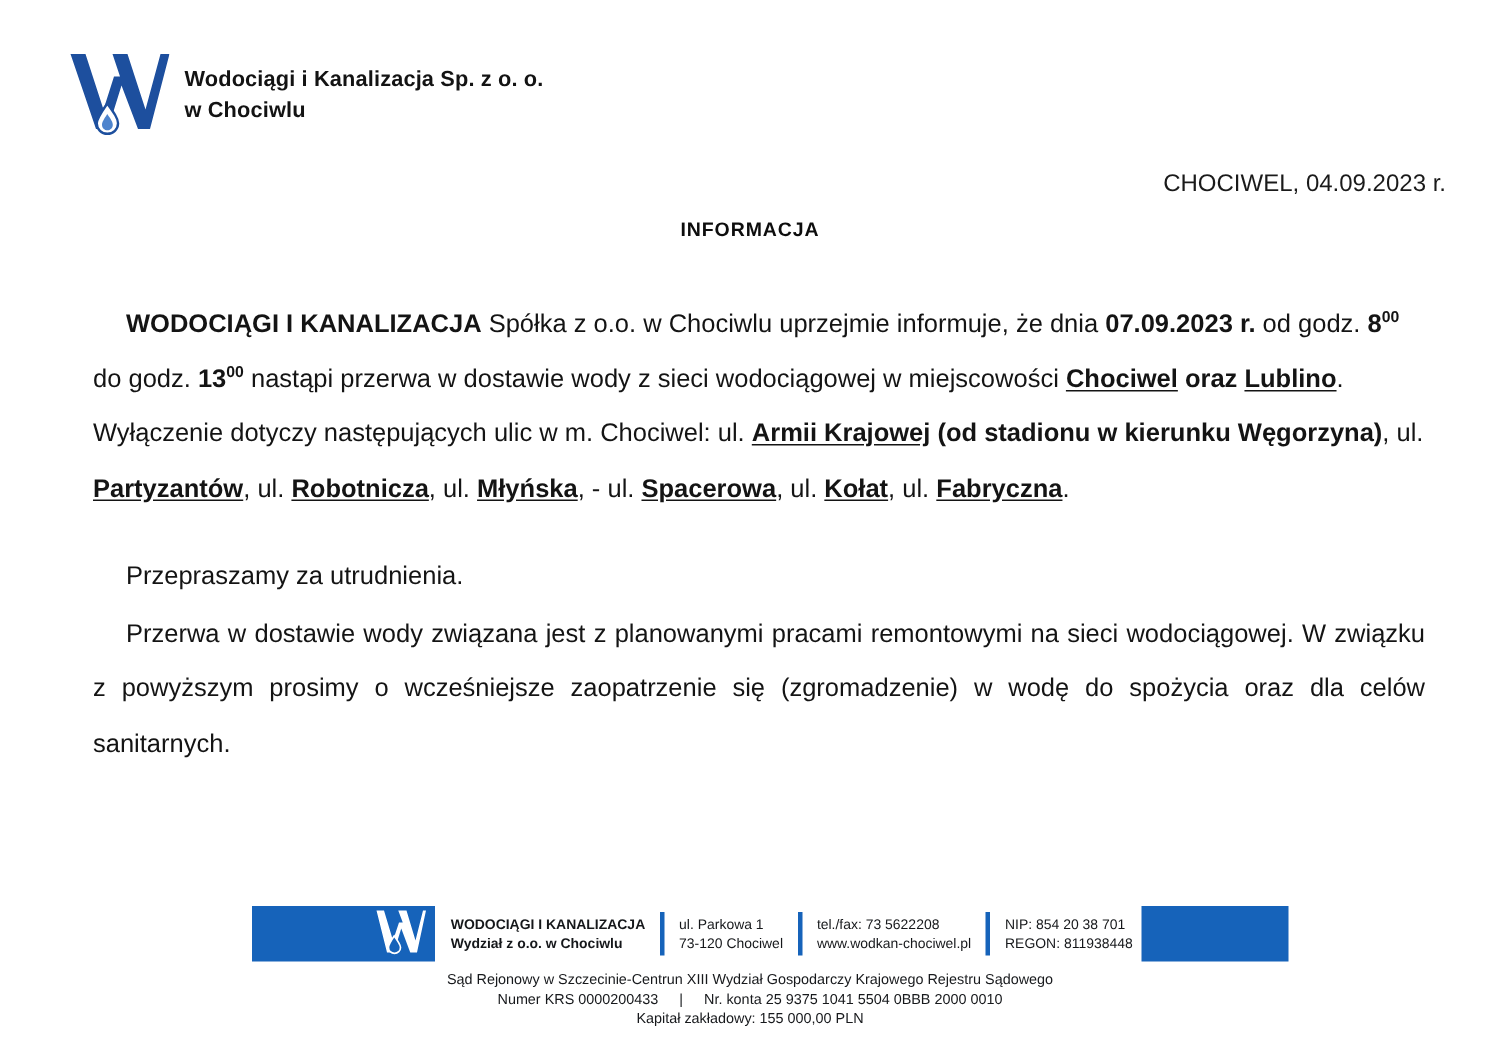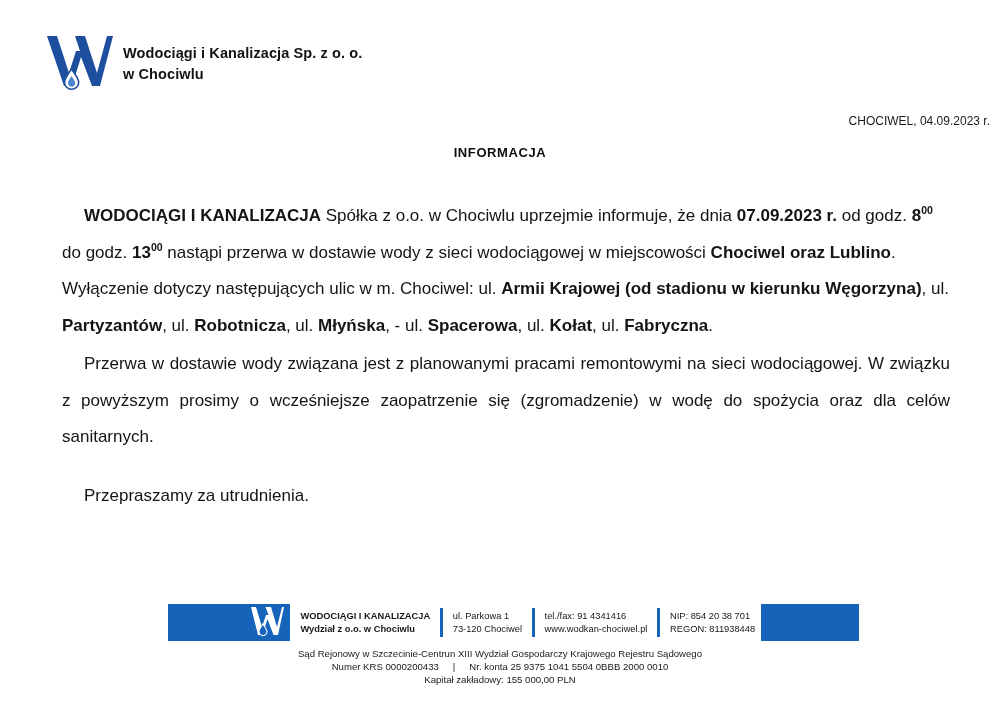--- a/index.html
+++ b/index.html
@@ -14,35 +14,35 @@
   .page{position:relative;width:1000px;height:511px;}
 
   
   .header{position:absolute;left:45px;top:33px;display:flex;align-items:flex-start;}
   .logo-mark{width:68px;height:58px;flex:0 0 68px;position:relative;margin-right:10px;}
   .logo-mark svg{display:block;}
   .logo-text{padding-top:10px;font-size:14.5px;font-weight:bold;line-height:1.42;color:#131313;letter-spacing:.1px;}
   .logo-text div{white-space:nowrap;}
 
   
-  .datebar{position:absolute;right:10px;top:114px;font-size:12px;color:#1a1a1a;}
+  .datebar{position:absolute;right:36px;top:114px;font-size:16px;color:#1a1a1a;}
 
   
   .doc-title{position:absolute;left:0;right:0;top:145px;text-align:center;
     font-size:13px;font-weight:bold;letter-spacing:.6px;color:#0d0d0d;}
 
   
   .body-wrap{position:absolute;left:62px;top:198px;width:888px;}
   p.para{margin:0 0 0 0;font-size:17px;line-height:36.5px;color:#141414;}
   p.p1{text-align:left;}
   p.p2{text-align:justify;margin-top:2px;}
   p.p3{margin-top:22px;}
   .indent{display:inline-block;width:22px;}
   b{font-weight:bold;}
-  .bu{font-weight:bold;text-underline-offset:2px;}
+  .bu{font-weight:bold;text-decoration:underline;text-underline-offset:2px;}
   sup{font-size:0.62em;vertical-align:super;font-weight:bold;line-height:0;}
   .nb{white-space:nowrap;text-align:right;}
 
   
   .footer{position:absolute;left:0;top:604px;width:1000px;}
   .footer-band{position:relative;margin:0 auto;width:665px;height:37px;display:flex;align-items:stretch;}
   .band-blue{width:122px;background:#1663ba;position:relative;flex:0 0 122px;}
   .band-blue .wmark{position:absolute;right:6px;top:1px;}
   .band-tail{flex:0 0 98px;background:#1663ba;margin-left:6px;}
   .band-cols{flex:1 1 auto;display:flex;align-items:center;padding-left:11px;}
@@ -72,23 +72,23 @@
   </div>
 
   <div class="datebar">CHOCIWEL, 04.09.2023 r.</div>
 
   <div class="doc-title">INFORMACJA</div>
 
   <div class="body-wrap">
 
     <p class="para p1"><span class="indent"></span><b>WODOCIĄGI I  KANALIZACJA</b><span> Spółka z o.o.  w Chociwlu uprzejmie informuje, że dnia </span><b>07.09.2023 r.</b><span> od godz. </span><span class="nb"><b>8</b><sup>00</sup></span><span> do godz. </span><span class="nb"><b>13</b><sup>00</sup></span><span> nastąpi przerwa w dostawie wody z sieci wodociągowej w miejscowości </span><span class="bu">Chociwel</span><b> oraz </b><span class="bu">Lublino</span><span>. Wyłączenie dotyczy następujących ulic w m. Chociwel: </span><span>ul. </span><span class="bu">Armii Krajowej</span><b> (od stadionu w kierunku Węgorzyna)</b><span>, </span><span>ul. </span><span class="bu">Partyzantów</span><span>, </span><span>ul. </span><span class="bu">Robotnicza</span><span>, </span><span>ul. </span><span class="bu">Młyńska</span><span>, - </span><span>ul. </span><span class="bu">Spacerowa</span><span>, </span><span>ul. </span><span class="bu">Kołat</span><span>, </span><span>ul. </span><span class="bu">Fabryczna</span><span>.</span></p>
 
+    <p class="para p3"><span class="indent"></span><span>Przepraszamy za utrudnienia.</span></p>
+
     <p class="para p2"><span class="indent"></span><span>Przerwa w dostawie wody związana jest z planowanymi pracami remontowymi na sieci wodociągowej. W związku z powyższym prosimy o wcześniejsze zaopatrzenie się (zgromadzenie) w wodę do spożycia oraz dla celów sanitarnych.</span></p>
-
-    <p class="para p3"><span class="indent"></span><span>Przepraszamy za utrudnienia.</span></p>
   </div>
 
   <div class="footer">
     <div class="footer-band">
       <div class="band-blue">
         <span class="wmark">
           <svg width="34" height="35" viewBox="0 0 34 35" xmlns="http://www.w3.org/2000/svg">
             <path d="M1 2 L6 2 L12 22 L16 10 L18.5 10 L15.5 2 L21 2 L27 22 L32 2 L34 2 L28 30 L23.5 30 L17.5 14 L12.5 30 L8 30 Z" fill="#ffffff"></path>
             <path d="M12.8 19 C10.2 22.8 9 24.8 9 26.6 C9 28.9 10.8 30.6 13 30.6 C15.2 30.6 17 28.9 17 26.6 C17 24.8 15.6 22.8 12.8 19 Z" fill="#1663ba" stroke="#ffffff" stroke-width="1.1"></path>
           </svg>
@@ -99,21 +99,21 @@
           <div>WODOCIĄGI I KANALIZACJA</div>
           <div>Wydział z o.o. w Chociwlu</div>
         </div>
         <div class="vbar"></div>
         <div class="fcol">
           <div>ul. Parkowa 1</div>
           <div>73-120 Chociwel</div>
         </div>
         <div class="vbar"></div>
         <div class="fcol">
-          <div>tel./fax: 91 4341416</div>
+          <div>tel./fax: 73 5622208</div>
           <div>www.wodkan-chociwel.pl</div>
         </div>
         <div class="vbar"></div>
         <div class="fcol">
           <div>NIP: 854 20 38 701</div>
           <div>REGON: 811938448</div>
         </div>
       </div>
       <div class="band-tail"></div>
     </div>

